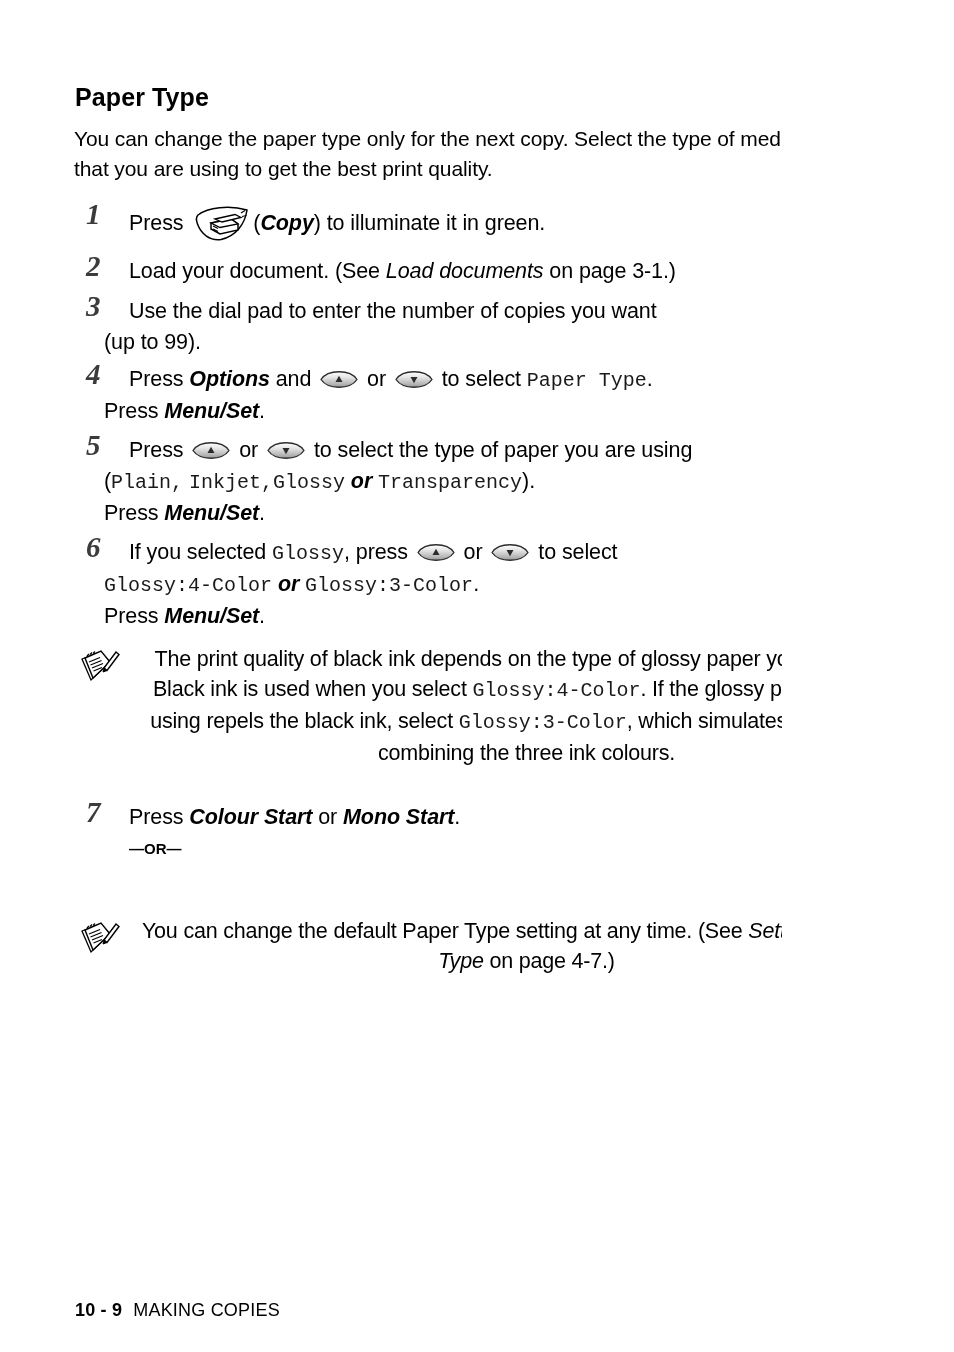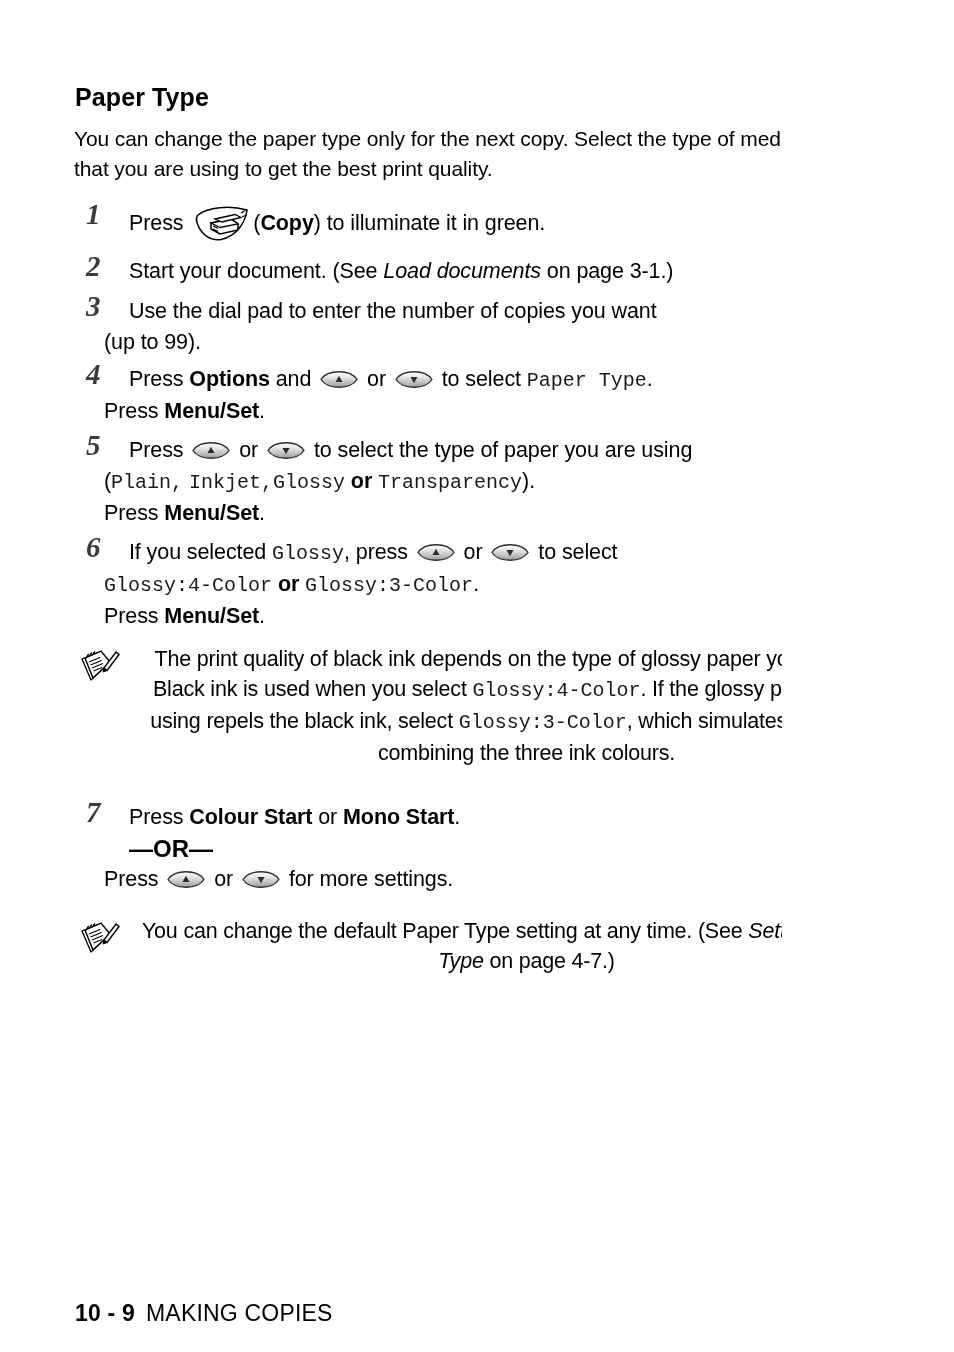--- a/index.html
+++ b/index.html
@@ -69,21 +69,21 @@
     line-height: 31px;
     letter-spacing: -0.1px;
   }
   .sub-line {
     margin-left: 30px;
     font-size: 21.5px;
     line-height: 31px;
     letter-spacing: -0.1px;
   }
 
-  b, .b { font-weight: bold; }
+  b, .b { font-weight: bold; font-style: italic; }
   i, .i { font-style: italic; }
 
   
   .lcd {
     font-family: "Liberation Mono", "DejaVu Sans Mono", monospace;
     font-size: 20px;
     letter-spacing: 0px;
     color: #1a1a1a;
   }
 
@@ -128,35 +128,35 @@
     font-size: 21.5px;
     line-height: 30px;
     letter-spacing: -0.2px;
   }
 
   
   .footer {
     position: absolute;
     left: 75px;
     top: 1300px;
-    font-size: 23px;
+    font-size: 18px;
     letter-spacing: 0.2px;
     white-space: nowrap;
   }
   .footer .pg {
     font-weight: bold;
     margin-right: 11px;
   }
   .footer .sec {
     font-weight: normal;
   }
 
   .or-line {
     margin-left: 55px;
-    font-size: 24px;
+    font-size: 15px;
     line-height: 31px;
     font-weight: bold;
   }
 </style>
 </head>
 <body>
 
 <svg width="0" height="0" style="position:absolute" aria-hidden="true">
   <defs>
     <linearGradient id="keyGrad" x1="0" y1="0" x2="0" y2="1">
@@ -224,21 +224,21 @@
             <use href="#sym-copy-key"></use>
           </svg>
       </span><span>(</span><b>Copy</b><span>)</span>
       <span>to illuminate it in green.</span>
     </div>
   </div>
 
   <div class="step" style="top:256px">
     <span class="step-num">2</span>
     <div class="step-body">
-      <span>Start your document. (See</span>
+      <span>Load your document. (See</span>
       <i>Load documents</i>
       <span>on page 3-1.)</span>
     </div>
   </div>
 
   <div class="step" style="top:296px">
     <span class="step-num">3</span>
     <div class="step-body">Use the dial pad to enter the number of copies you want</div>
     <div class="sub-line">(up to 99).</div>
   </div>
@@ -342,35 +342,20 @@
 
   <div class="step" style="top:802px">
     <span class="step-num">7</span>
     <div class="step-body">
       <span>Press</span>
       <b>Colour Start</b>
       <span>or</span>
       <b>Mono Start</b><span>.</span>
     </div>
     <div class="or-line">—OR—</div>
-    <div class="sub-line">
-      <span>Press</span>
-      <span class="key">
-        <svg width="38" height="17" viewBox="0 0 76 34">
-            <use href="#sym-key-up"></use>
-          </svg>
-      </span>
-      <span>or</span>
-      <span class="key">
-        <svg width="38" height="17" viewBox="0 0 76 34">
-            <use href="#sym-key-down"></use>
-          </svg>
-      </span>
-      <span>for more settings.</span>
-    </div>
   </div>
 
   <div class="note" style="top:916px">
     <span class="note-icon">
       <svg width="42" height="38" viewBox="0 0 84 76">
           <use href="#sym-note"></use>
         </svg>
     </span>
     <div class="note-body">
       <span>You can change the default Paper Type setting at any time. (See</span>

